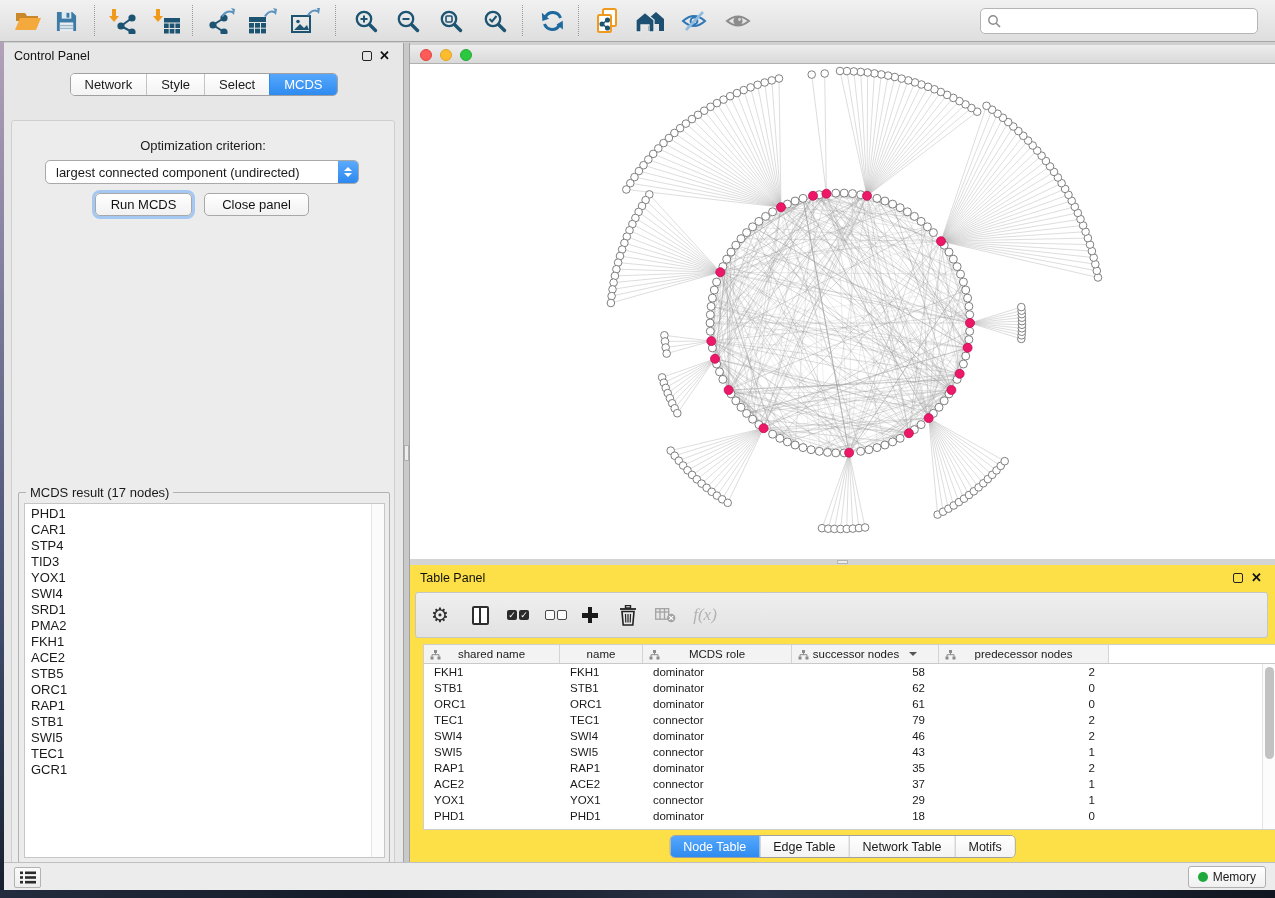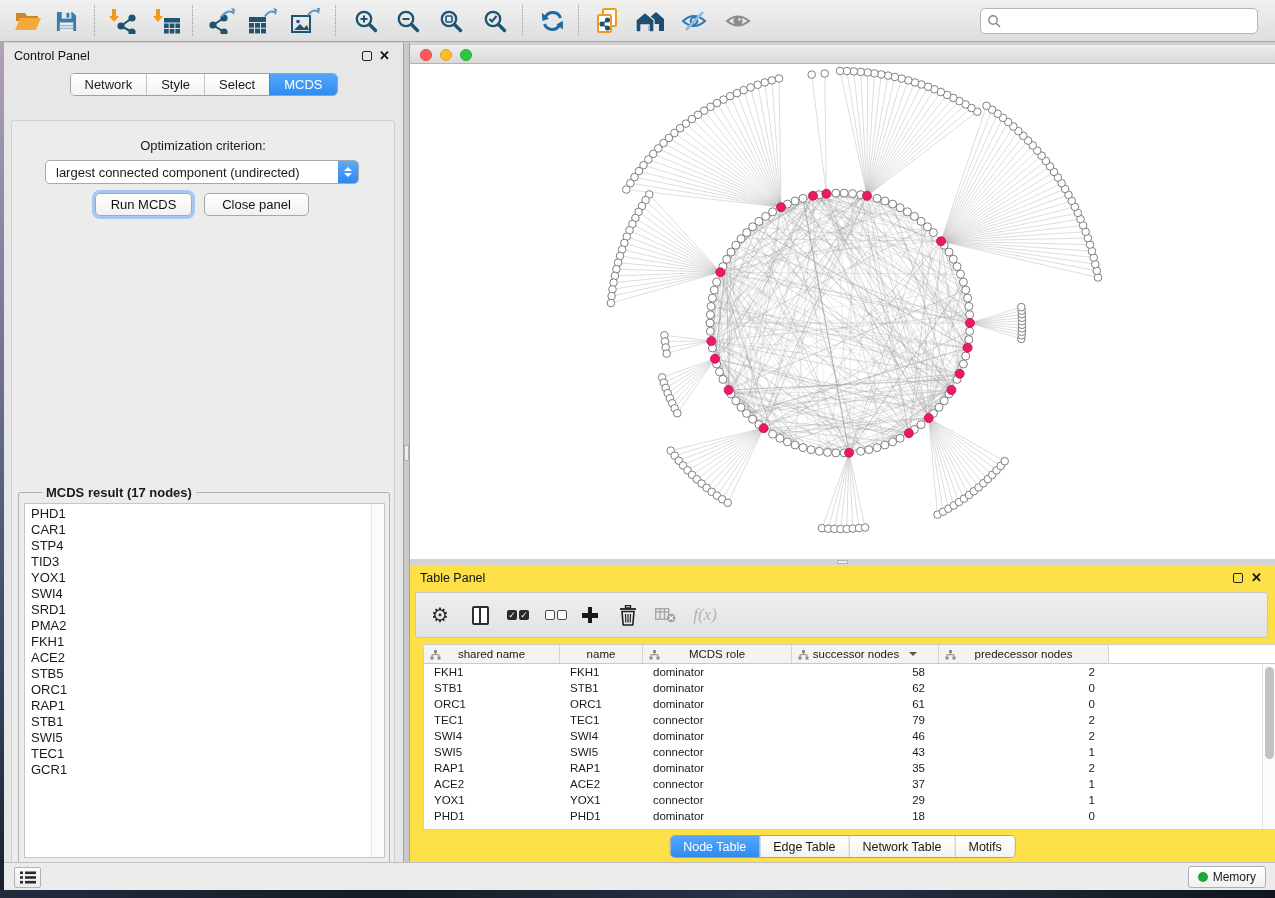--- a/index.html
+++ b/index.html
@@ -32,21 +32,21 @@
   #opt-label { position:absolute; top:17px; width:100%; text-align:center; font-size:13px; }
   #criterion-select { position:absolute; left:33px; top:39px; width:314px; height:24px; background:#fff; border:1px solid #a9a9a9; border-radius:5px; display:flex; align-items:center; }
   #criterion-select .val { flex:1; font-size:13px; padding-left:10px; white-space:nowrap; overflow:hidden; }
   #criterion-select .cap { width:20px; height:22px; border-radius:0 4px 4px 0; background:linear-gradient(#5baafc,#2d89ef); display:flex; flex-direction:column; align-items:center; justify-content:center; gap:2px; }
   .chev-up { width:0; height:0; border-left:4px solid transparent; border-right:4px solid transparent; border-bottom:4px solid #fff; }
   .chev-dn { width:0; height:0; border-left:4px solid transparent; border-right:4px solid transparent; border-top:4px solid #fff; }
   .push-btn { position:absolute; height:23px; background:linear-gradient(#ffffff,#f1f1f1); border:1px solid #a8a8a8; border-radius:5px; font-size:13px; font-family:"Liberation Sans",sans-serif; color:#111; }
   #run-btn { left:83px; top:72px; width:97px; box-shadow:0 0 0 3px rgba(77,157,250,0.45); }
   #closepanel-btn { left:192px; top:72px; width:105px; }
   #result-group { position:absolute; left:6px; top:371px; width:372px; height:371px; border:1px solid #b2b2b2; border-radius:2px; }
-  #result-group .gtitle { position:absolute; top:-8px; left:23px; background:#ececec; padding:0 4px; font-size:13px;font-weight:bold; }
+  #result-group .gtitle { position:absolute; top:-8px; left:7px; background:#ececec; padding:0 4px; font-size:13px; }
   #result-list { position:absolute; left:5px; top:10px; right:4px; bottom:4px; background:#fff; border:1px solid #c6c6c6; overflow:hidden; }
   #result-items { position:absolute; left:0; top:2px; right:14px; }
   .mcds-item { font-size:13px; line-height:16px; padding-left:6px; }
   .vtrack { position:absolute; right:0; top:0; bottom:0; width:13px; background:#fbfbfb; border-left:1px solid #e5e5e5; }
 
   
   #v-divider { left:403px; top:43px; width:7px; height:819px; background:#c9c9c9; border-left:1px solid #a2a2a2; border-right:1px solid #a2a2a2; }
   #v-handle { position:absolute; left:0px; top:402px; width:5px; height:16px; background:#ededed; border:1px solid #b0b0b0; }
 
   

